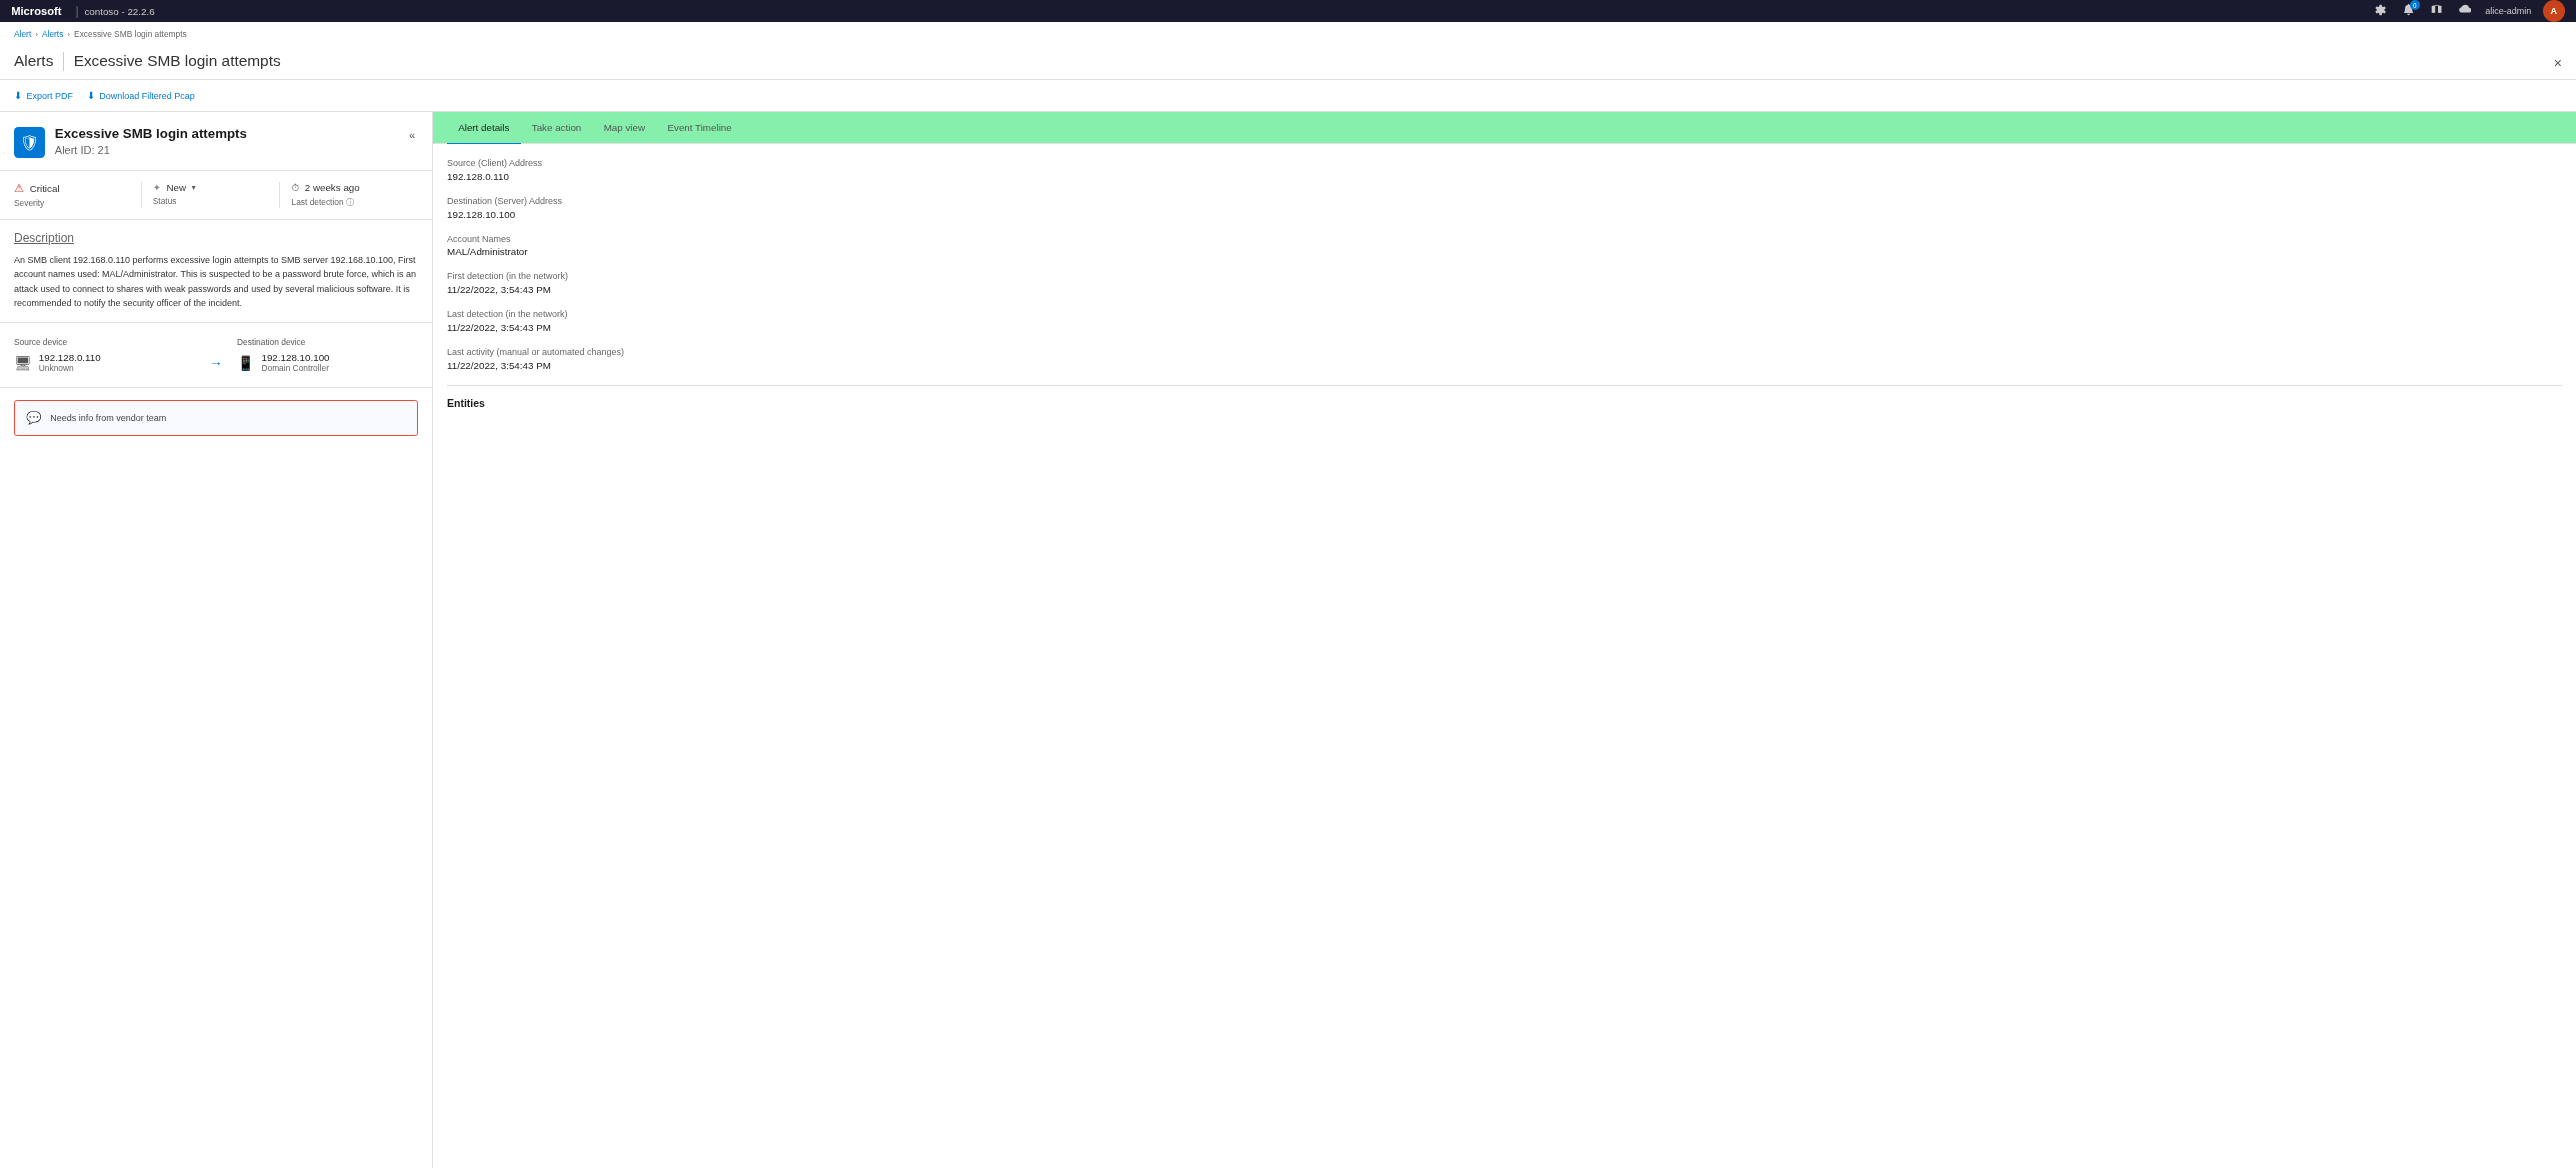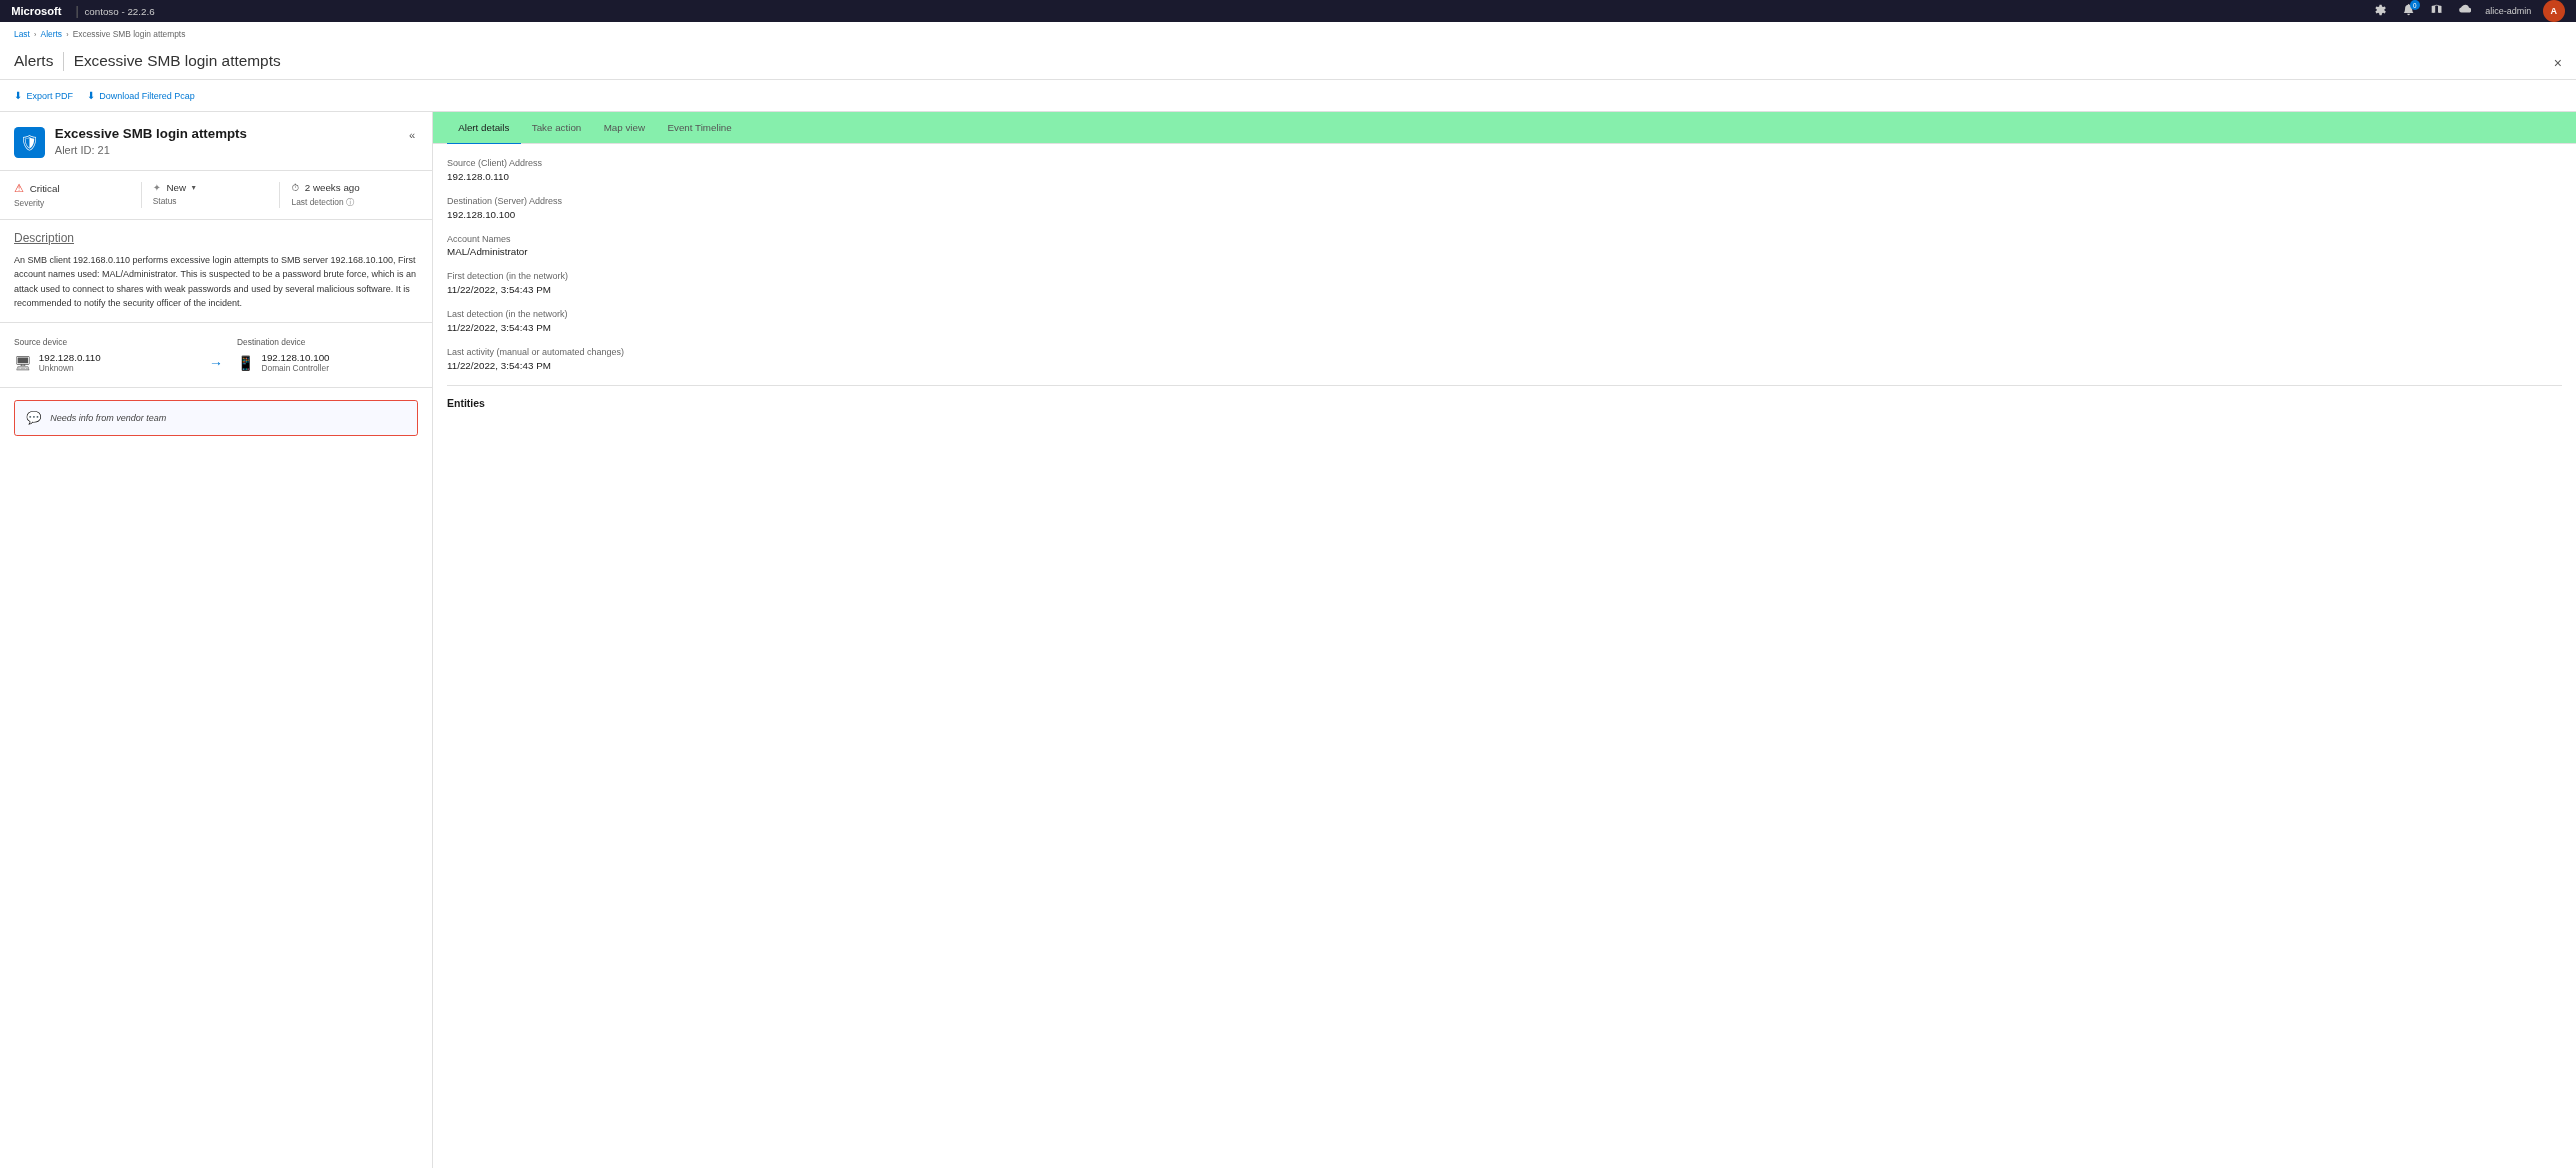--- a/index.html
+++ b/index.html
@@ -338,21 +338,20 @@
       gap: 8.4px;
       cursor: pointer;
     }
     .comment-icon {
       color: #555;
       font-size: 12.6px;
     }
     .comment-text {
       font-size: 9px;
       color: #444;
-      font-style: italic;
     }
 
     
     .right-panel {
       flex: 1;
       overflow-y: auto;
       padding: 0;
     }
 
     
@@ -439,21 +438,21 @@
       <svg width="12.6" height="11.2" viewBox="0 0 18 16" fill="currentColor">
           <path d="M4.406 3.342A5.53 5.53 0 0 1 9 1a5.5 5.5 0 0 1 5.35 4.237A3.5 3.5 0 0 1 15.5 12H3.5A3.5 3.5 0 0 1 3 5.088a5.5 5.5 0 0 1 1.406-1.746z"></path>
         </svg>
     </button>
     <span class="user-name">alice-admin</span>
     <div class="user-avatar">A</div>
   </div>
 </nav>
 
 <div class="breadcrumb">
-  <a>Last</a>
+  <a>Alert</a>
   <span class="chevron">›</span>
   <a>Alerts</a>
   <span class="chevron">›</span>
   <span>Excessive SMB login attempts</span>
 </div>
 
 <div class="page-header">
   <h1>Alerts</h1>
   <div class="divider"></div>
   <span class="sub-title">Excessive SMB login attempts</span>

